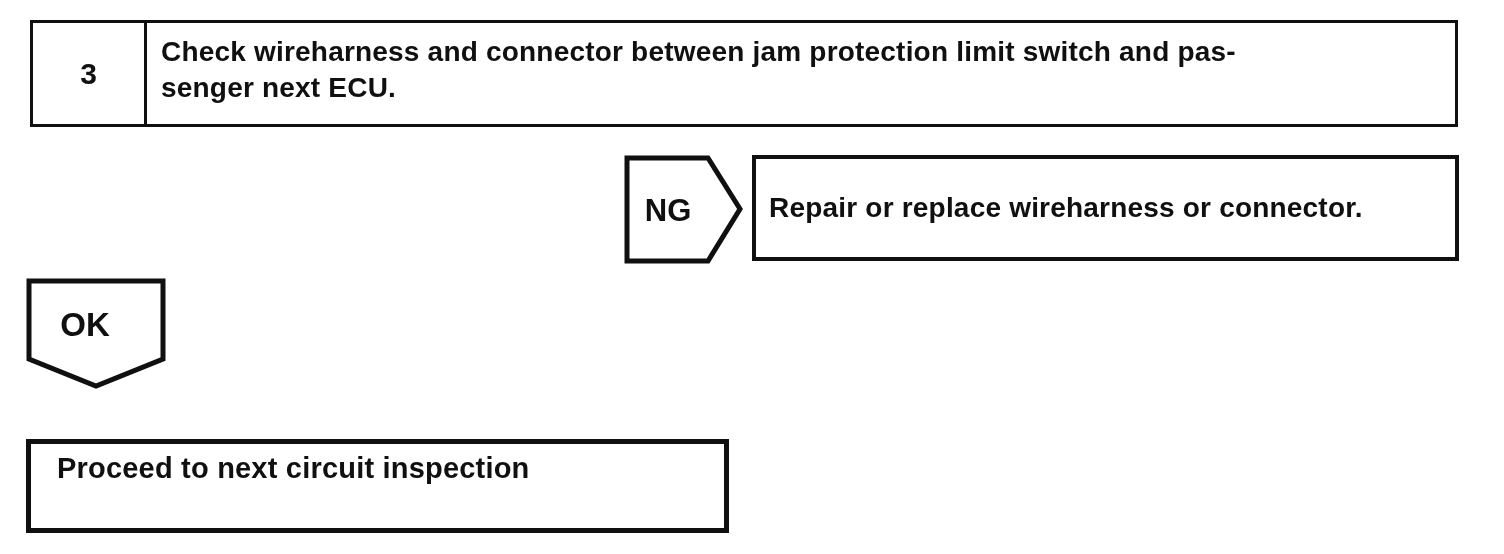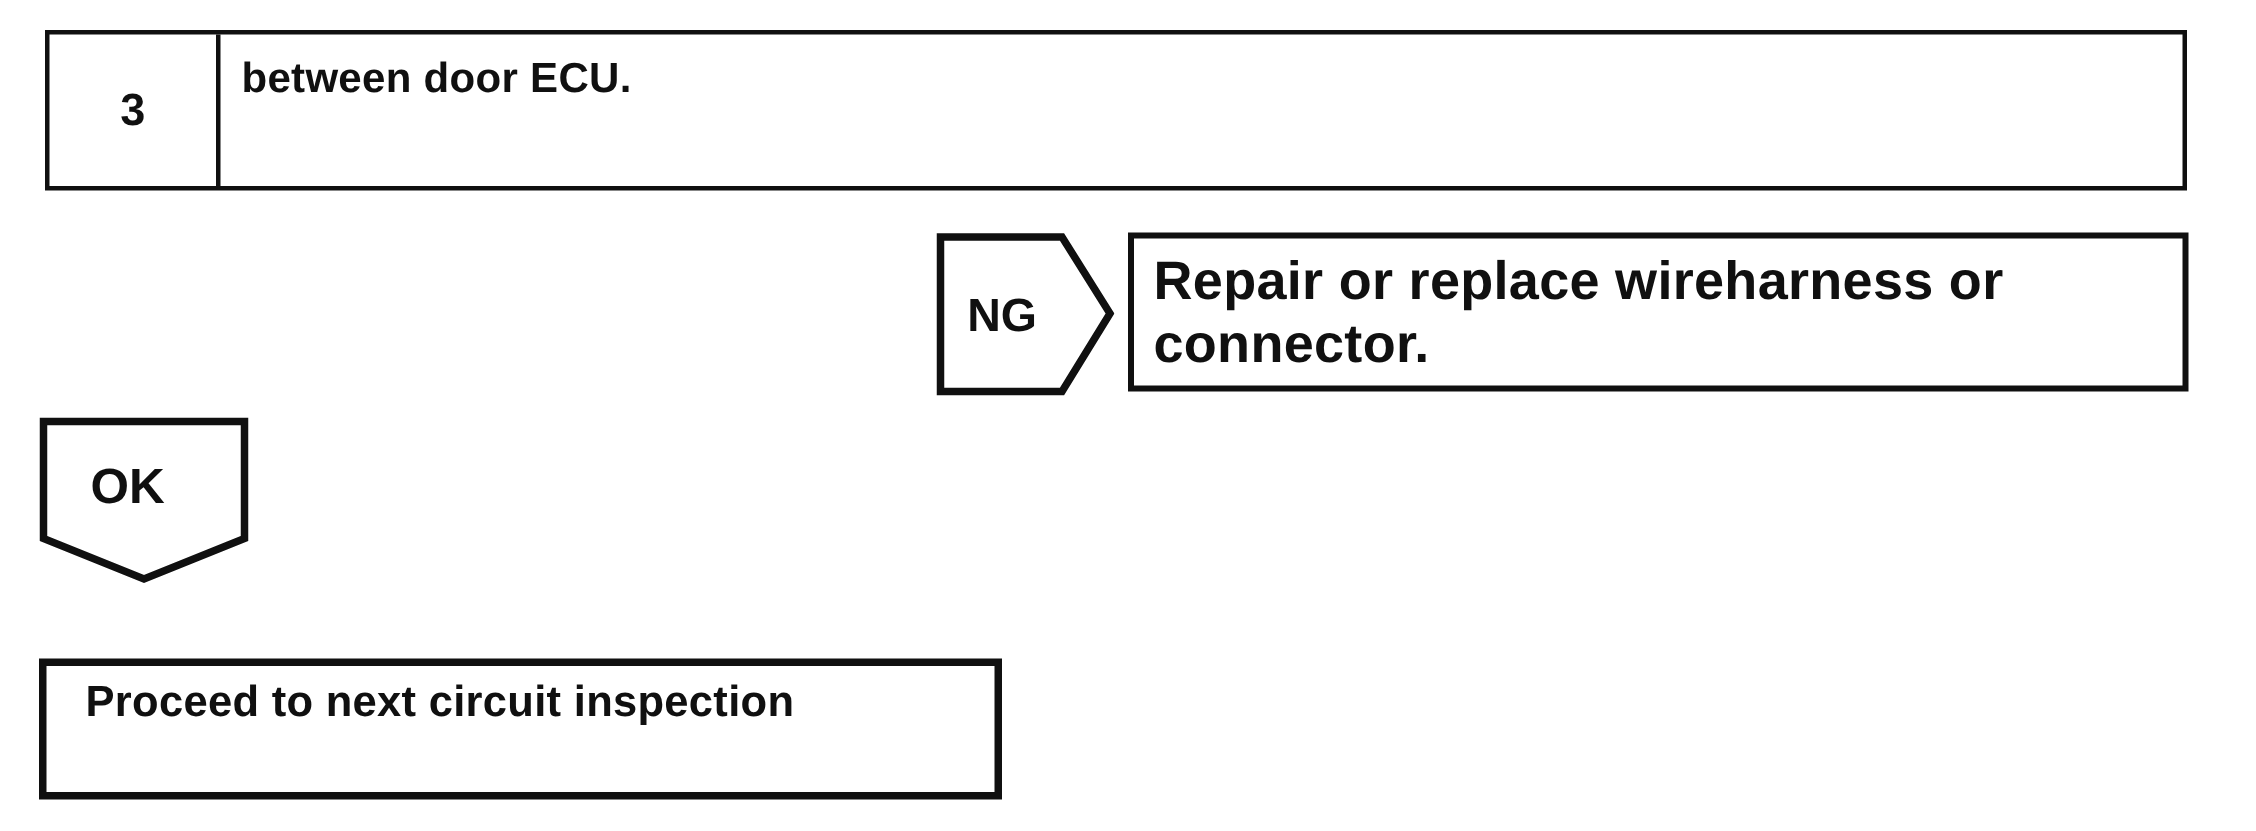--- a/index.html
+++ b/index.html
@@ -70,59 +70,60 @@
     position: absolute;
     left: 752px;
     top: 155px;
     width: 707px;
     height: 106px;
     border: 4px solid #101010;
     box-sizing: border-box;
     display: flex;
     align-items: center;
     padding-left: 13px;
-    font-size: 36px;
+    font-size: 28px;
     letter-spacing: 0.2px;
     background: #ffffff;
   }
 
   
   .ok-shape {
     position: absolute;
     left: 26px;
     top: 278px;
   }
   .ok-shape text { font-size: 33px; }
 
   .outcome-box {
     position: absolute;
     left: 26px;
     top: 439px;
-    width: 642px;
+    width: 703px;
     height: 94px;
     border: 5px solid #101010;
     box-sizing: border-box;
     padding: 5px 10px 0 26px;
     font-size: 29px;
     line-height: 38px;
     letter-spacing: 0.2px;
     background: #ffffff;
   }
 </style>
 </head>
 <body>
 
 <div class="canvas">
 
   <div class="step-box">
     <div class="step-number-cell">
       <span>3</span>
     </div>
     <div class="step-instruction">
-      <div>between door ECU.</div>
+      <div>Check wireharness and connector between jam protection limit switch and pas-</div>
+      <div>senger next ECU.</div>
     </div>
   </div>
 
   <svg class="ng-shape" width="119" height="109" viewBox="0 0 119 109">
     <polygon points="3,3 84,3 116,54 84,106 3,106"></polygon>
     <text x="44" y="55" text-anchor="middle" dominant-baseline="central">NG</text>
   </svg>
 
   <div class="result-box">
     <span>Repair or replace wireharness or connector.</span>

